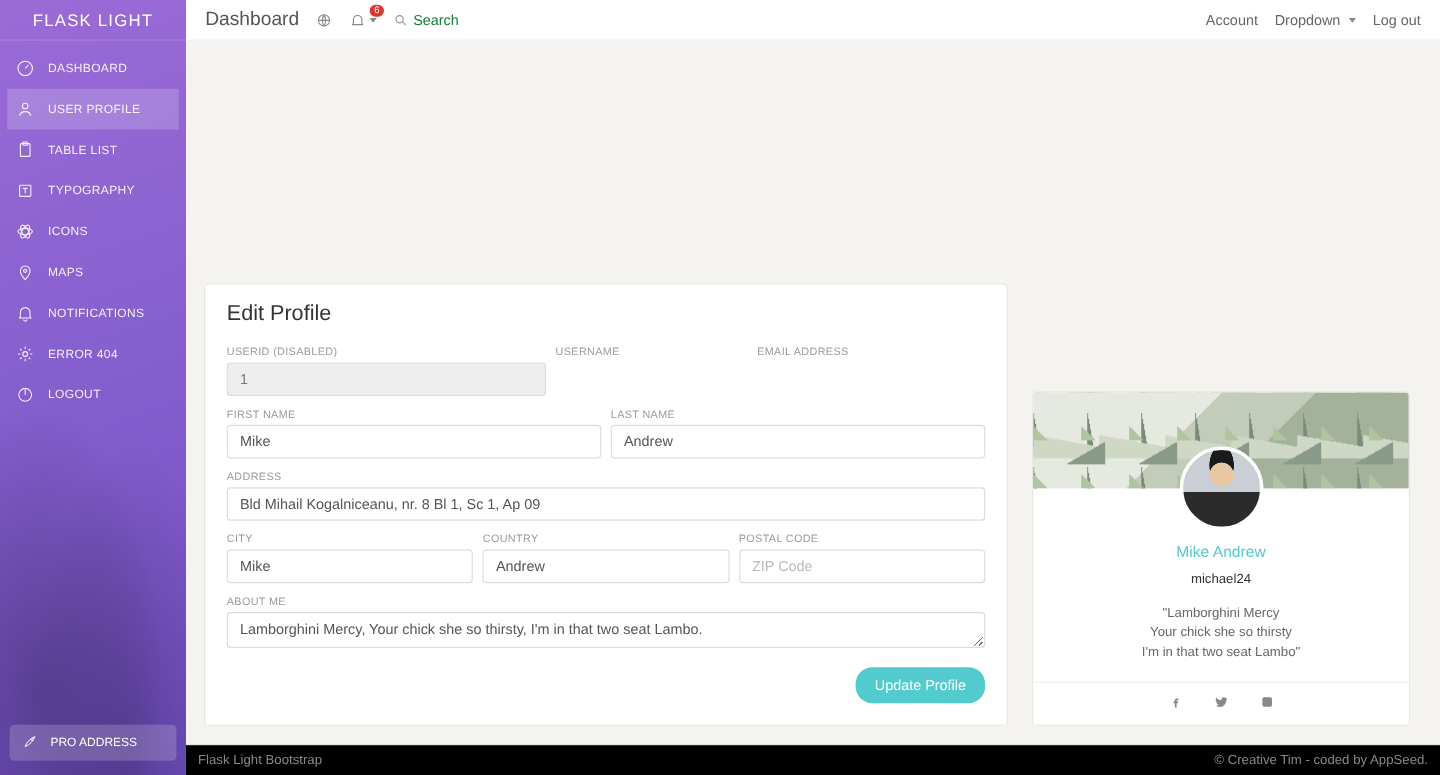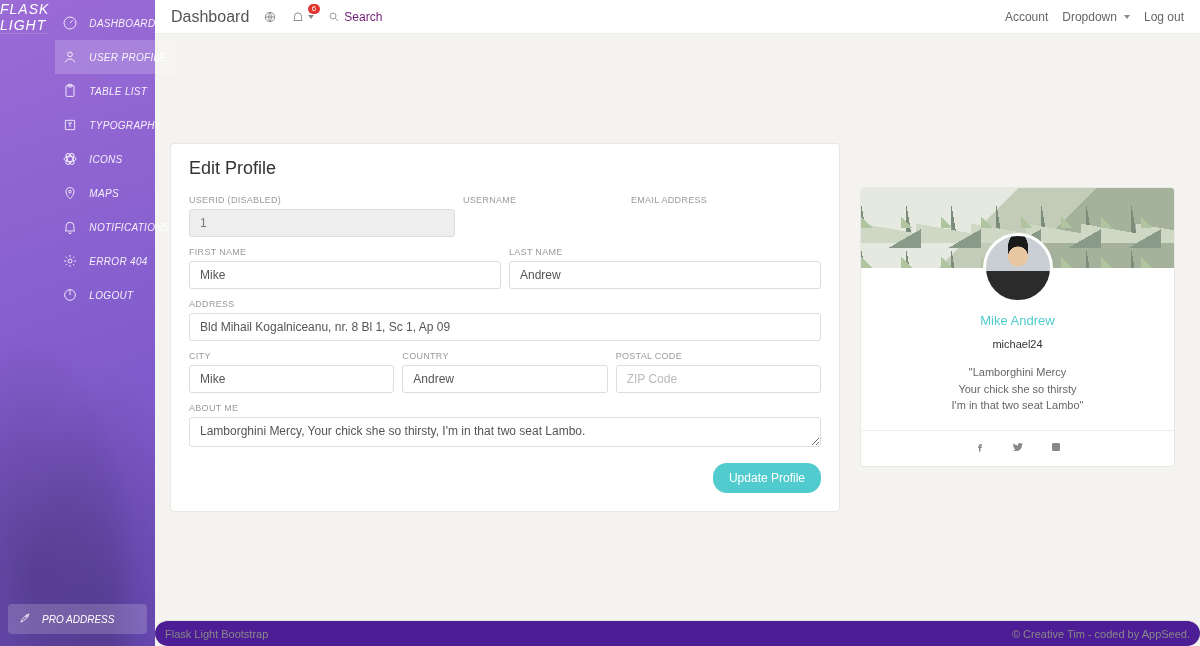--- a/index.html
+++ b/index.html
@@ -7,21 +7,21 @@
   .app { display: flex; width: 100%; height: 100%; }
 
   
   .sidebar {
     width: 155px;
     height: 646px;
     background: linear-gradient(160deg, #9b6bd6 0%, #8760cf 45%, #6f4ec0 100%);
     position: relative;
     color: #fff;
     display: flex;
-    font-style: italic;
+    flex-direction: column;
   }
   .sidebar::after {
     content: "";
     position: absolute;
     left: 0; right: 0; bottom: 0;
     height: 55%;
     background:
       radial-gradient(ellipse at 20% 80%, rgba(0,0,0,0.25), transparent 60%),
       radial-gradient(ellipse at 70% 95%, rgba(0,0,0,0.2), transparent 55%);
     pointer-events: none;
@@ -91,31 +91,31 @@
     position: absolute;
     top: -6px; right: -6px;
     background: #e3342f;
     color: #fff;
     font-size: 8px;
     border-radius: 8px;
     padding: 1px 4px;
     line-height: 1;
   }
   .caret-sm { width:0; height:0; border-left:3px solid transparent; border-right:3px solid transparent; border-top:4px solid #888; margin-left:3px; display:inline-block; }
-  .search { display: flex; align-items: center; gap: 4px; font-size: 12px; color: #701a75; cursor: text; }
+  .search { display: flex; align-items: center; gap: 4px; font-size: 12px; color: #15803d; cursor: text; }
   .spacer { flex: 1; }
   .topbar .link { font-size: 12px; color: #666; cursor: pointer; display: flex; align-items: center; gap: 4px; }
 
   .content {
     flex: 1;
     padding: 15px;
     display: flex;
     gap: 20px;
     overflow: auto;
-    align-items: center;
+    align-items: flex-end;
   }
 
   .card {
     background: #fff;
     border: 1px solid #e8e8e4;
     border-radius: 4px;
   }
 
   
   .edit-card { flex: 0 0 670px; padding: 14px 18px 18px; }
@@ -191,22 +191,21 @@
 
   
   .footer {
     height: 26px;
     border-top: 1px solid #e5e5e0;
     display: flex;
     align-items: center;
     padding: 0 10px;
     font-size: 11px;
     color: #888;
-    background: #4c1d95;
-    border-radius: 13px;
+    background: #000000;
   }
   .footer .right { margin-left: auto; }
 </style>
 </head>
 <body>
 
 <div class="app">
 
   <aside class="sidebar">
     <div class="brand">FLASK LIGHT</div>

